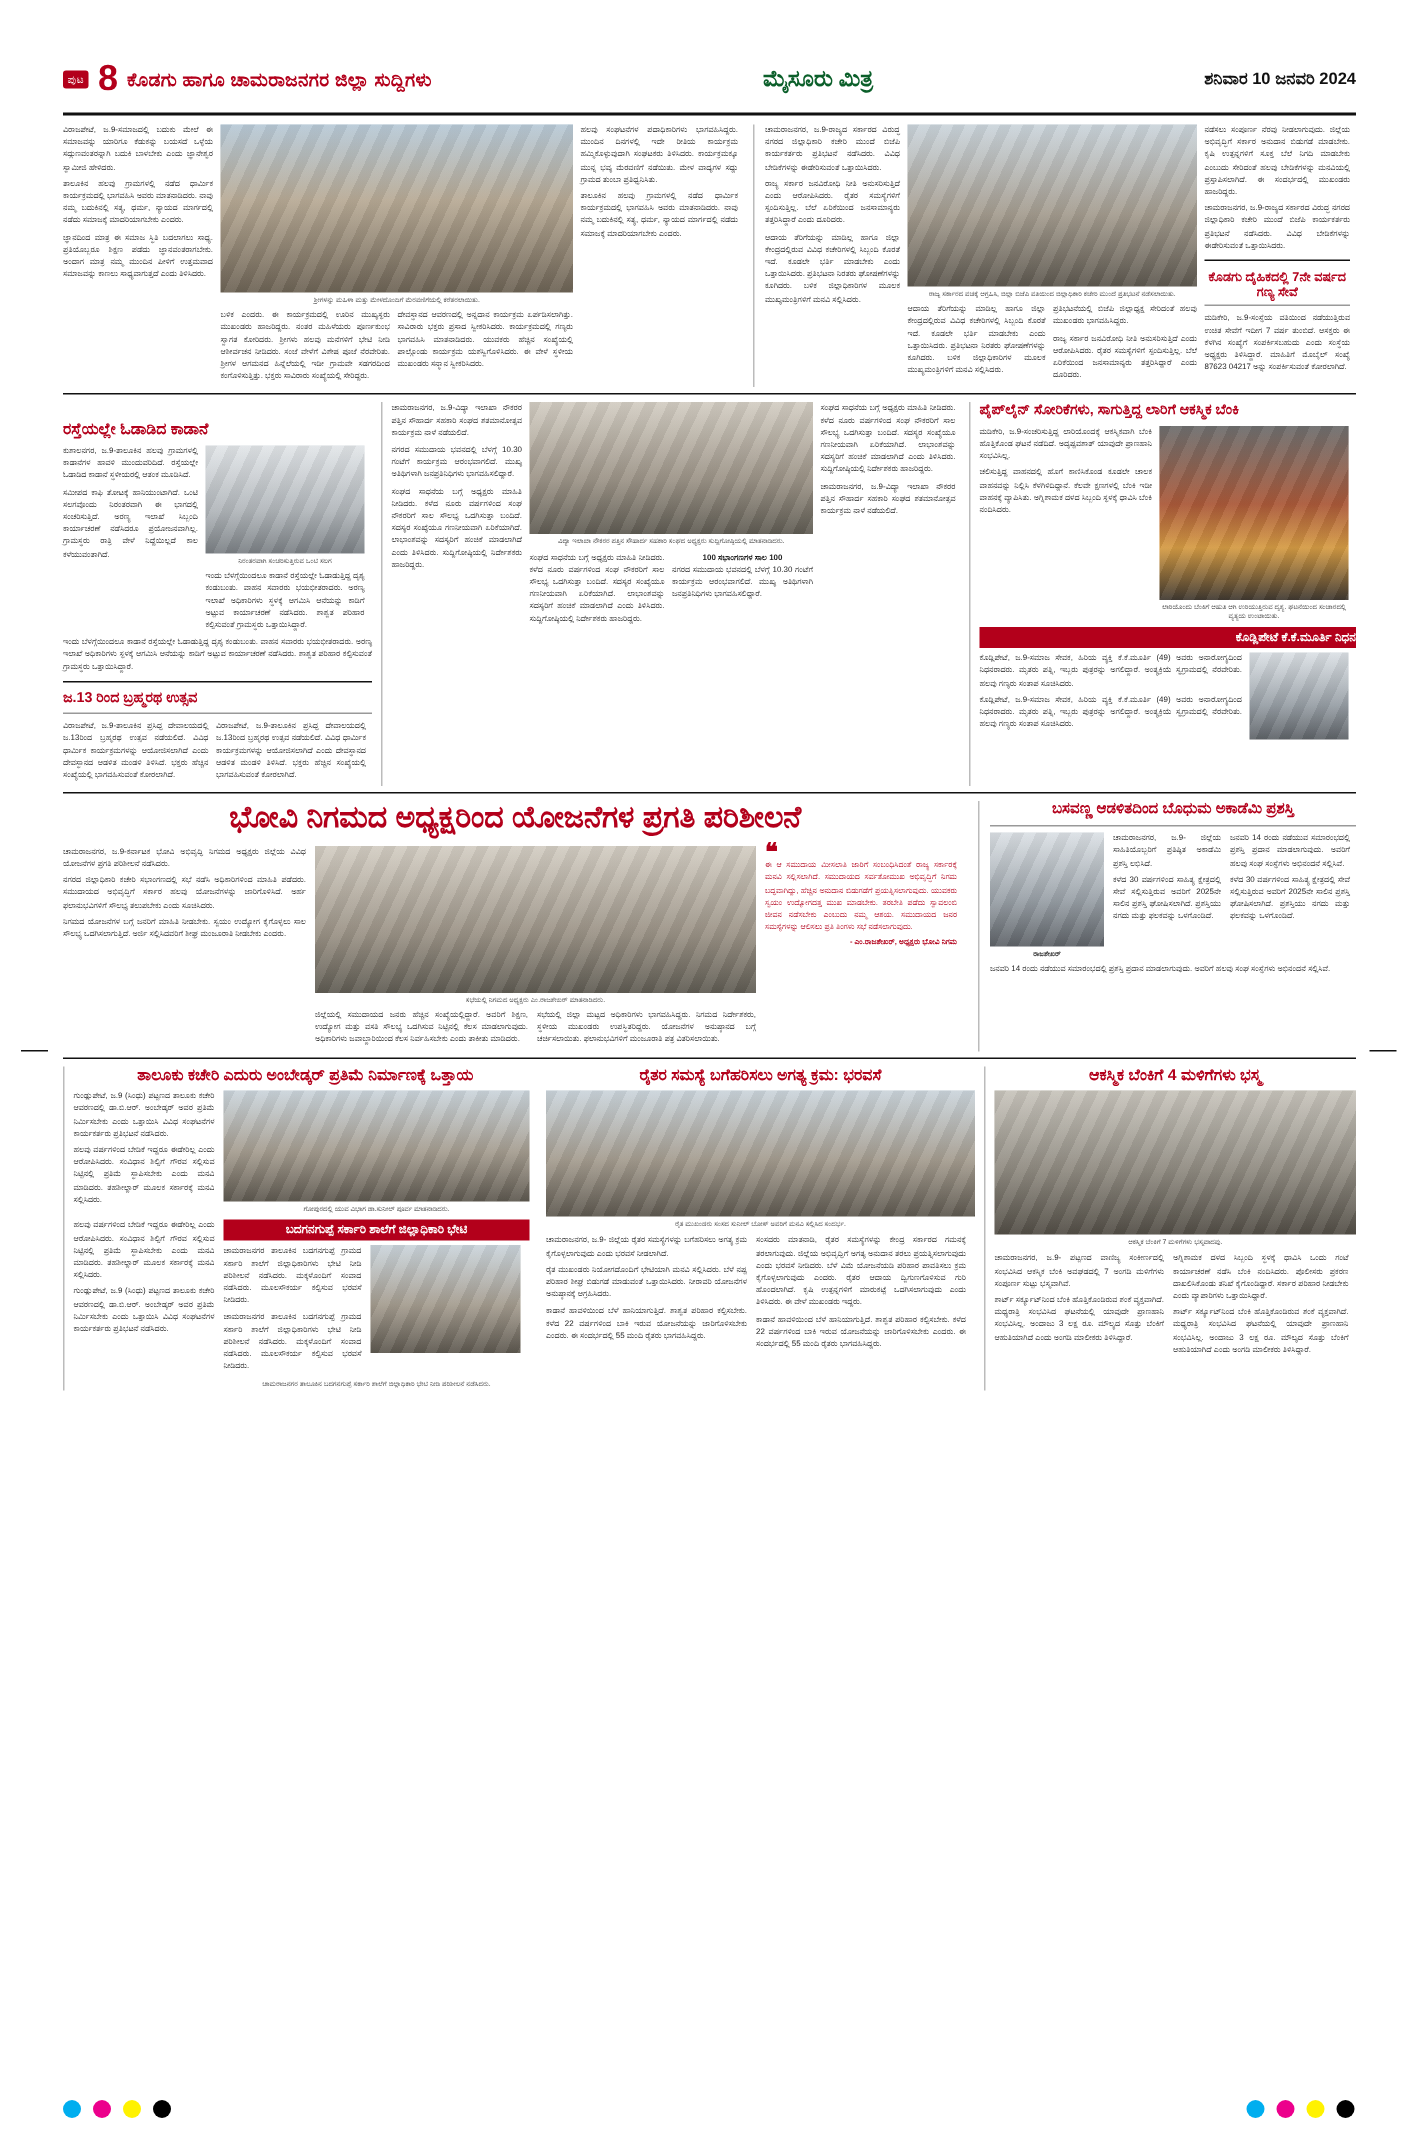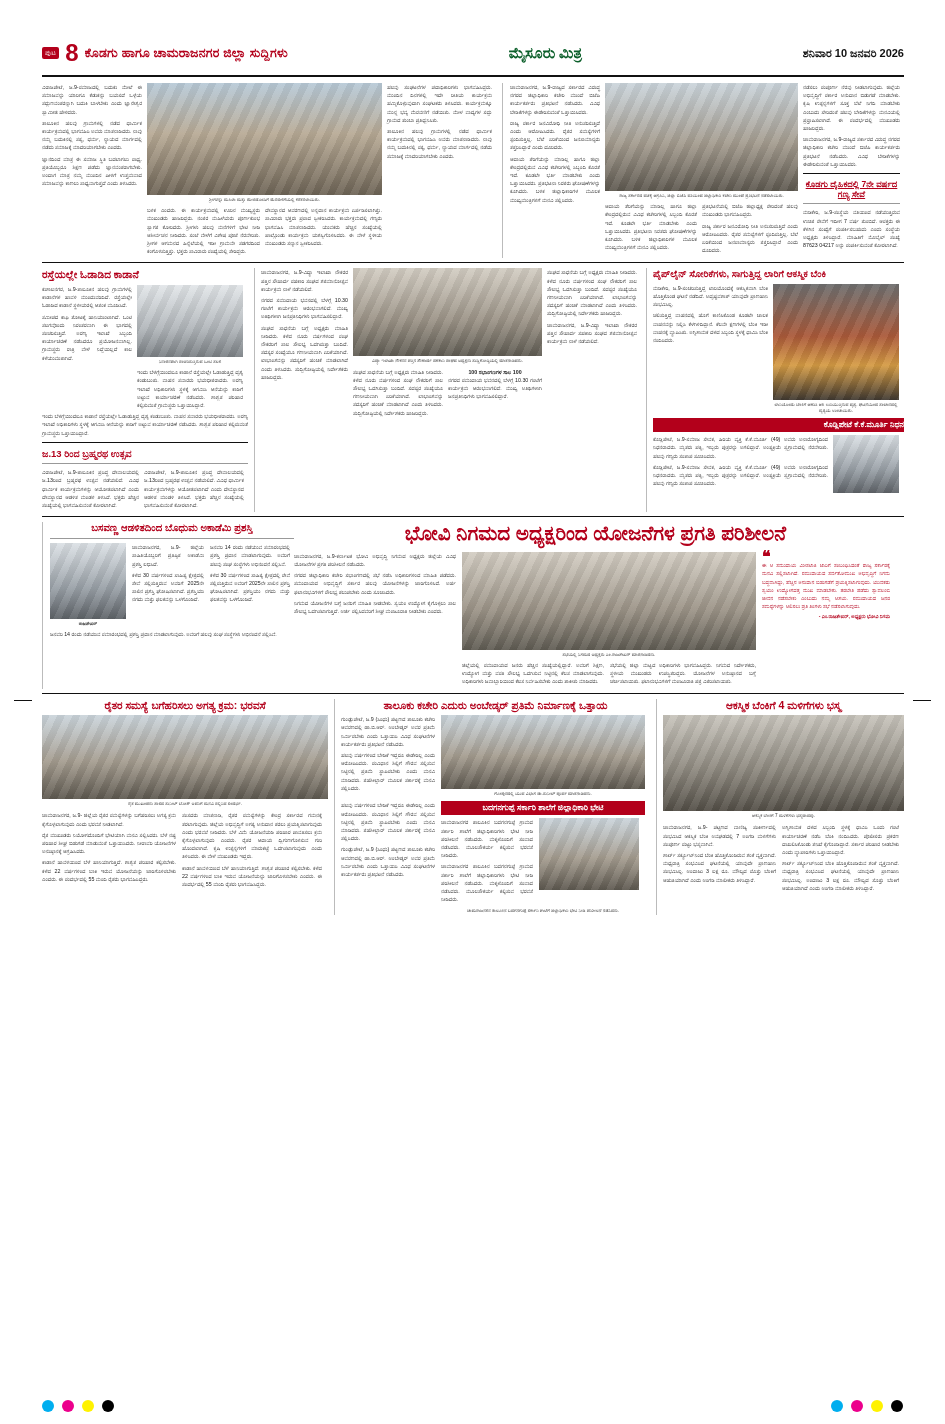--- a/index.html
+++ b/index.html
@@ -15,21 +15,21 @@
   .mh-head{font-size:12.5px;font-weight:bold;color:#b3001b;letter-spacing:.2px;}
   .mh-logo{font-size:15px;font-weight:bold;color:#0b5f2a;font-family:"Liberation Serif",serif;}
   .mh-date{font-size:11px;font-weight:bold;color:#111;}
 
   
   .kn{font-size:5.3px;line-height:1.55;text-align:justify;color:#222;}
   .kn p{margin:0 0 3px 0;}
   h1.head{font-size:19px;line-height:1.18;color:#b3001b;font-weight:bold;margin:0 0 6px 0;font-family:"Liberation Sans",sans-serif;}
   h2.head{font-size:14px;line-height:1.2;color:#b3001b;font-weight:bold;margin:0 0 5px 0;text-align:center;}
   h3.head{font-size:10.5px;line-height:1.2;color:#b3001b;font-weight:bold;margin:0 0 4px 0;}
-  h4.head{font-size:8.5px;line-height:1.2;color:#b3001b;font-weight:bold;margin:0 0 3px 0;text-align:center;text-decoration:underline;}
+  h4.head{font-size:8.5px;line-height:1.2;color:#b3001b;font-weight:bold;margin:0 0 3px 0;text-align:center;}
   .cap{font-size:4.6px;line-height:1.35;text-align:center;color:#333;margin-top:2px;}
   .rule{border-top:1px solid #111;margin:5px 0;}
   .thin{border-top:1px solid #999;margin:4px 0;}
 
   
   .ph{width:100%;background:#c9c9c9;position:relative;overflow:hidden;}
   .ph::after{content:"";position:absolute;inset:0;background:
      linear-gradient(180deg,rgba(255,255,255,.25),rgba(0,0,0,.12)),
      repeating-linear-gradient(115deg,rgba(0,0,0,.07) 0 7px,rgba(255,255,255,.07) 7px 14px);}
   .ph.crowd{background:linear-gradient(180deg,#9fb7c9 0%,#b9a88e 45%,#7e7363 100%);}
@@ -64,21 +64,21 @@
 
   <div class="sheet">
 
     <div class="masthead">
       <div class="mh-left">
         <span class="pg-badge">ಪುಟ</span>
         <span class="pg-num">8</span>
         <span class="mh-head">ಕೊಡಗು ಹಾಗೂ ಚಾಮರಾಜನಗರ ಜಿಲ್ಲಾ ಸುದ್ದಿಗಳು</span>
       </div>
       <div class="mh-logo">ಮೈಸೂರು ಮಿತ್ರ</div>
-      <div class="mh-date">ಶನಿವಾರ 10 ಜನವರಿ 2026</div>
+      <div class="mh-date">ಶನಿವಾರ 10 ಜನವರಿ 2024</div>
     </div>
 
     <div class="cols" style="margin-top:6px;">
 
       <div class="col" style="width:460px;padding-right:6px;">
         <div class="cols">
           <div class="col kn" style="width:105px;padding-right:5px;">
             <p>ವಿರಾಜಪೇಟೆ, ಜ.9-ಸಮಾಜದಲ್ಲಿ ಬದುಕು ಮೇಲೆ ಈ ಸಮಾಜವನ್ನು ಯಾರಿಗೂ ಕೆಡುಕನ್ನು ಬಯಸದೆ ಒಳ್ಳೆಯ ಸದ್ಗುಣವಂತರನ್ನಾಗಿ ಬದುಕಿ ಬಾಳಬೇಕು ಎಂದು ಜ್ಞಾನೇಶ್ವರ ಸ್ವಾಮೀಜಿ ಹೇಳಿದರು.</p>
             <p>ತಾಲೂಕಿನ ಹಲವು ಗ್ರಾಮಗಳಲ್ಲಿ ನಡೆದ ಧಾರ್ಮಿಕ ಕಾರ್ಯಕ್ರಮದಲ್ಲಿ ಭಾಗವಹಿಸಿ ಅವರು ಮಾತನಾಡಿದರು. ನಾವು ನಮ್ಮ ಬದುಕಿನಲ್ಲಿ ಸತ್ಯ, ಧರ್ಮ, ನ್ಯಾಯದ ಮಾರ್ಗದಲ್ಲಿ ನಡೆದು ಸಮಾಜಕ್ಕೆ ಮಾದರಿಯಾಗಬೇಕು ಎಂದರು.</p>
             <p>ಜ್ಞಾನದಿಂದ ಮಾತ್ರ ಈ ಸಮಾಜ ಸ್ಥಿತಿ ಬದಲಾಗಲು ಸಾಧ್ಯ. ಪ್ರತಿಯೊಬ್ಬರೂ ಶಿಕ್ಷಣ ಪಡೆದು ಜ್ಞಾನವಂತರಾಗಬೇಕು. ಅಂದಾಗ ಮಾತ್ರ ನಮ್ಮ ಮುಂದಿನ ಪೀಳಿಗೆ ಉತ್ತಮವಾದ ಸಮಾಜವನ್ನು ಕಾಣಲು ಸಾಧ್ಯವಾಗುತ್ತದೆ ಎಂದು ತಿಳಿಸಿದರು.</p>
@@ -135,21 +135,21 @@
               </div>
           </div>
         </div>
       </div>
     </div>
 
     <div class="rule" style="margin-top:4px;"></div>
 
     <div class="cols">
 
-      <div class="col" style="width:212px;padding-right:6px;">
+      <div class="col" style="width:212px;padding-right:6px;margin-top:12px;">
         <h3 class="head">ರಸ್ತೆಯಲ್ಲೇ ಓಡಾಡಿದ ಕಾಡಾನೆ</h3>
         <div class="cols">
           <div class="col kn" style="width:95px;padding-right:5px;">
             <p>ಕುಶಾಲನಗರ, ಜ.9-ತಾಲೂಕಿನ ಹಲವು ಗ್ರಾಮಗಳಲ್ಲಿ ಕಾಡಾನೆಗಳ ಹಾವಳಿ ಮುಂದುವರಿದಿದೆ. ರಸ್ತೆಯಲ್ಲೇ ಓಡಾಡಿದ ಕಾಡಾನೆ ಸ್ಥಳೀಯರಲ್ಲಿ ಆತಂಕ ಮೂಡಿಸಿದೆ.</p>
             <p>ಸಮೀಪದ ಕಾಫಿ ತೋಟಕ್ಕೆ ಹಾನಿಯುಂಟಾಗಿದೆ. ಒಂಟಿ ಸಲಗವೊಂದು ನಿರಂತರವಾಗಿ ಈ ಭಾಗದಲ್ಲಿ ಸಂಚರಿಸುತ್ತಿದೆ. ಅರಣ್ಯ ಇಲಾಖೆ ಸಿಬ್ಬಂದಿ ಕಾರ್ಯಾಚರಣೆ ನಡೆಸಿದರೂ ಪ್ರಯೋಜನವಾಗಿಲ್ಲ. ಗ್ರಾಮಸ್ಥರು ರಾತ್ರಿ ವೇಳೆ ನಿದ್ದೆಯಿಲ್ಲದೆ ಕಾಲ ಕಳೆಯುವಂತಾಗಿದೆ.</p>
           </div>
           <div class="col" style="width:106px;">
             <div class="ph statue" style="height:72px;"></div>
             <div class="cap">ನಿರಂತರವಾಗಿ ಸಂಚರಿಸುತ್ತಿರುವ ಒಂಟಿ ಸಲಗ</div>
             <div class="kn" style="margin-top:3px;">
@@ -223,42 +223,20 @@
           <div class="col" style="width:66px;">
             <div class="ph portrait" style="height:58px;"></div>
           </div>
         </div>
       </div>
     </div>
 
     <div class="rule" style="margin-top:4px;"></div>
 
     <div class="cols">
-      <div class="col vsep" style="width:252px;padding-left:7px;">
-        <h3 class="head" style="text-align:center;font-size:10px;">ಬಸವಣ್ಣ ಆಡಳಿತದಿಂದ ಬೊಧುಮ ಅಕಾಡೆಮಿ ಪ್ರಶಸ್ತಿ</h3>
-        <div class="thin"></div>
-        <div class="cols">
-          <div class="col" style="width:82px;padding-right:6px;">
-            <div class="ph portrait" style="height:76px;"></div>
-            <div class="cap" style="font-weight:bold;">ರಾಜಶೇಖರ್</div>
-          </div>
-          <div class="col kn" style="width:78px;padding-right:6px;">
-            <p>ಚಾಮರಾಜನಗರ, ಜ.9- ಜಿಲ್ಲೆಯ ಸಾಹಿತಿಯೊಬ್ಬರಿಗೆ ಪ್ರತಿಷ್ಠಿತ ಅಕಾಡೆಮಿ ಪ್ರಶಸ್ತಿ ಲಭಿಸಿದೆ.</p>
-            <p>ಕಳೆದ 30 ವರ್ಷಗಳಿಂದ ಸಾಹಿತ್ಯ ಕ್ಷೇತ್ರದಲ್ಲಿ ಸೇವೆ ಸಲ್ಲಿಸುತ್ತಿರುವ ಅವರಿಗೆ 2025ನೇ ಸಾಲಿನ ಪ್ರಶಸ್ತಿ ಘೋಷಿಸಲಾಗಿದೆ. ಪ್ರಶಸ್ತಿಯು ನಗದು ಮತ್ತು ಫಲಕವನ್ನು ಒಳಗೊಂಡಿದೆ.</p>
-          </div>
-          <div class="col kn" style="width:80px;">
-            <p>ಜನವರಿ 14 ರಂದು ನಡೆಯುವ ಸಮಾರಂಭದಲ್ಲಿ ಪ್ರಶಸ್ತಿ ಪ್ರದಾನ ಮಾಡಲಾಗುವುದು. ಅವರಿಗೆ ಹಲವು ಸಂಘ ಸಂಸ್ಥೆಗಳು ಅಭಿನಂದನೆ ಸಲ್ಲಿಸಿವೆ.</p>
-            <p>ಕಳೆದ 30 ವರ್ಷಗಳಿಂದ ಸಾಹಿತ್ಯ ಕ್ಷೇತ್ರದಲ್ಲಿ ಸೇವೆ ಸಲ್ಲಿಸುತ್ತಿರುವ ಅವರಿಗೆ 2025ನೇ ಸಾಲಿನ ಪ್ರಶಸ್ತಿ ಘೋಷಿಸಲಾಗಿದೆ. ಪ್ರಶಸ್ತಿಯು ನಗದು ಮತ್ತು ಫಲಕವನ್ನು ಒಳಗೊಂಡಿದೆ.</p>
-          </div>
-        </div>
-        <div class="kn" style="margin-top:3px;">
-          <p>ಜನವರಿ 14 ರಂದು ನಡೆಯುವ ಸಮಾರಂಭದಲ್ಲಿ ಪ್ರಶಸ್ತಿ ಪ್ರದಾನ ಮಾಡಲಾಗುವುದು. ಅವರಿಗೆ ಹಲವು ಸಂಘ ಸಂಸ್ಥೆಗಳು ಅಭಿನಂದನೆ ಸಲ್ಲಿಸಿವೆ.</p>
-        </div>
-      </div>
-
       <div class="col" style="width:610px;padding-right:7px;">
         <h1 class="head" style="font-size:20px;text-align:center;">ಭೋವಿ ನಿಗಮದ ಅಧ್ಯಕ್ಷರಿಂದ ಯೋಜನೆಗಳ ಪ್ರಗತಿ ಪರಿಶೀಲನೆ</h1>
         <div class="cols">
           <div class="col kn" style="width:168px;padding-right:6px;">
             <p>ಚಾಮರಾಜನಗರ, ಜ.9-ಕರ್ನಾಟಕ ಭೋವಿ ಅಭಿವೃದ್ಧಿ ನಿಗಮದ ಅಧ್ಯಕ್ಷರು ಜಿಲ್ಲೆಯ ವಿವಿಧ ಯೋಜನೆಗಳ ಪ್ರಗತಿ ಪರಿಶೀಲನೆ ನಡೆಸಿದರು.</p>
             <p>ನಗರದ ಜಿಲ್ಲಾಧಿಕಾರಿ ಕಚೇರಿ ಸಭಾಂಗಣದಲ್ಲಿ ಸಭೆ ನಡೆಸಿ ಅಧಿಕಾರಿಗಳಿಂದ ಮಾಹಿತಿ ಪಡೆದರು. ಸಮುದಾಯದ ಅಭಿವೃದ್ಧಿಗೆ ಸರ್ಕಾರ ಹಲವು ಯೋಜನೆಗಳನ್ನು ಜಾರಿಗೊಳಿಸಿದೆ. ಅರ್ಹ ಫಲಾನುಭವಿಗಳಿಗೆ ಸೌಲಭ್ಯ ತಲುಪಬೇಕು ಎಂದು ಸೂಚಿಸಿದರು.</p>
             <p>ನಿಗಮದ ಯೋಜನೆಗಳ ಬಗ್ಗೆ ಜನರಿಗೆ ಮಾಹಿತಿ ನೀಡಬೇಕು. ಸ್ವಯಂ ಉದ್ಯೋಗ ಕೈಗೊಳ್ಳಲು ಸಾಲ ಸೌಲಭ್ಯ ಒದಗಿಸಲಾಗುತ್ತಿದೆ. ಅರ್ಜಿ ಸಲ್ಲಿಸಿದವರಿಗೆ ಶೀಘ್ರ ಮಂಜೂರಾತಿ ನೀಡಬೇಕು ಎಂದರು.</p>
           </div>
           <div class="col" style="width:300px;padding-right:6px;">
             <div class="ph indoor" style="height:98px;"></div>
@@ -272,72 +250,94 @@
               </div>
             </div>
           </div>
           <div class="col" style="width:128px;">
             <div class="qmark">❝</div>
             <div class="quote">ಈ ಆ ಸಮುದಾಯ ಮೀಸಲಾತಿ ಜಾರಿಗೆ ಸಂಬಂಧಿಸಿದಂತೆ ರಾಜ್ಯ ಸರ್ಕಾರಕ್ಕೆ ಮನವಿ ಸಲ್ಲಿಸಲಾಗಿದೆ. ಸಮುದಾಯದ ಸರ್ವತೋಮುಖ ಅಭಿವೃದ್ಧಿಗೆ ನಿಗಮ ಬದ್ಧವಾಗಿದ್ದು, ಹೆಚ್ಚಿನ ಅನುದಾನ ಬಿಡುಗಡೆಗೆ ಪ್ರಯತ್ನಿಸಲಾಗುವುದು. ಯುವಕರು ಸ್ವಯಂ ಉದ್ಯೋಗದತ್ತ ಮುಖ ಮಾಡಬೇಕು. ತರಬೇತಿ ಪಡೆದು ಸ್ವಾವಲಂಬಿ ಜೀವನ ನಡೆಸಬೇಕು ಎಂಬುದು ನಮ್ಮ ಆಶಯ. ಸಮುದಾಯದ ಜನರ ಸಮಸ್ಯೆಗಳನ್ನು ಆಲಿಸಲು ಪ್ರತಿ ತಿಂಗಳು ಸಭೆ ನಡೆಸಲಾಗುವುದು.</div>
             <div class="byline">- ಎಂ.ರಾಜಶೇಖರ್, ಅಧ್ಯಕ್ಷರು ಭೋವಿ ನಿಗಮ</div>
           </div>
         </div>
       </div>
+
+      <div class="col vsep" style="width:252px;padding-left:7px;">
+        <h3 class="head" style="text-align:center;font-size:10px;">ಬಸವಣ್ಣ ಆಡಳಿತದಿಂದ ಬೊಧುಮ ಅಕಾಡೆಮಿ ಪ್ರಶಸ್ತಿ</h3>
+        <div class="thin"></div>
+        <div class="cols">
+          <div class="col" style="width:82px;padding-right:6px;">
+            <div class="ph portrait" style="height:76px;"></div>
+            <div class="cap" style="font-weight:bold;">ರಾಜಶೇಖರ್</div>
+          </div>
+          <div class="col kn" style="width:78px;padding-right:6px;">
+            <p>ಚಾಮರಾಜನಗರ, ಜ.9- ಜಿಲ್ಲೆಯ ಸಾಹಿತಿಯೊಬ್ಬರಿಗೆ ಪ್ರತಿಷ್ಠಿತ ಅಕಾಡೆಮಿ ಪ್ರಶಸ್ತಿ ಲಭಿಸಿದೆ.</p>
+            <p>ಕಳೆದ 30 ವರ್ಷಗಳಿಂದ ಸಾಹಿತ್ಯ ಕ್ಷೇತ್ರದಲ್ಲಿ ಸೇವೆ ಸಲ್ಲಿಸುತ್ತಿರುವ ಅವರಿಗೆ 2025ನೇ ಸಾಲಿನ ಪ್ರಶಸ್ತಿ ಘೋಷಿಸಲಾಗಿದೆ. ಪ್ರಶಸ್ತಿಯು ನಗದು ಮತ್ತು ಫಲಕವನ್ನು ಒಳಗೊಂಡಿದೆ.</p>
+          </div>
+          <div class="col kn" style="width:80px;">
+            <p>ಜನವರಿ 14 ರಂದು ನಡೆಯುವ ಸಮಾರಂಭದಲ್ಲಿ ಪ್ರಶಸ್ತಿ ಪ್ರದಾನ ಮಾಡಲಾಗುವುದು. ಅವರಿಗೆ ಹಲವು ಸಂಘ ಸಂಸ್ಥೆಗಳು ಅಭಿನಂದನೆ ಸಲ್ಲಿಸಿವೆ.</p>
+            <p>ಕಳೆದ 30 ವರ್ಷಗಳಿಂದ ಸಾಹಿತ್ಯ ಕ್ಷೇತ್ರದಲ್ಲಿ ಸೇವೆ ಸಲ್ಲಿಸುತ್ತಿರುವ ಅವರಿಗೆ 2025ನೇ ಸಾಲಿನ ಪ್ರಶಸ್ತಿ ಘೋಷಿಸಲಾಗಿದೆ. ಪ್ರಶಸ್ತಿಯು ನಗದು ಮತ್ತು ಫಲಕವನ್ನು ಒಳಗೊಂಡಿದೆ.</p>
+          </div>
+        </div>
+        <div class="kn" style="margin-top:3px;">
+          <p>ಜನವರಿ 14 ರಂದು ನಡೆಯುವ ಸಮಾರಂಭದಲ್ಲಿ ಪ್ರಶಸ್ತಿ ಪ್ರದಾನ ಮಾಡಲಾಗುವುದು. ಅವರಿಗೆ ಹಲವು ಸಂಘ ಸಂಸ್ಥೆಗಳು ಅಭಿನಂದನೆ ಸಲ್ಲಿಸಿವೆ.</p>
+        </div>
+      </div>
     </div>
 
     <div class="rule" style="margin-top:4px;"></div>
 
     <div class="cols">
+
+      <div class="col vsep" style="width:322px;padding:0 6px;">
+        <h3 class="head" style="text-align:center;font-size:10.5px;">ತಾಲೂಕು ಕಚೇರಿ ಎದುರು ಅಂಬೇಡ್ಕರ್ ಪ್ರತಿಮೆ ನಿರ್ಮಾಣಕ್ಕೆ ಒತ್ತಾಯ</h3>
+        <div class="cols">
+          <div class="col kn" style="width:100px;padding-right:6px;">
+            <p>ಗುಂಡ್ಲುಪೇಟೆ, ಜ.9 (ಸಿಂಧು) ಪಟ್ಟಣದ ತಾಲೂಕು ಕಚೇರಿ ಆವರಣದಲ್ಲಿ ಡಾ.ಬಿ.ಆರ್. ಅಂಬೇಡ್ಕರ್ ಅವರ ಪ್ರತಿಮೆ ನಿರ್ಮಿಸಬೇಕು ಎಂದು ಒತ್ತಾಯಿಸಿ ವಿವಿಧ ಸಂಘಟನೆಗಳ ಕಾರ್ಯಕರ್ತರು ಪ್ರತಿಭಟನೆ ನಡೆಸಿದರು.</p>
+            <p>ಹಲವು ವರ್ಷಗಳಿಂದ ಬೇಡಿಕೆ ಇದ್ದರೂ ಈಡೇರಿಲ್ಲ ಎಂದು ಆರೋಪಿಸಿದರು. ಸಂವಿಧಾನ ಶಿಲ್ಪಿಗೆ ಗೌರವ ಸಲ್ಲಿಸುವ ನಿಟ್ಟಿನಲ್ಲಿ ಪ್ರತಿಮೆ ಸ್ಥಾಪಿಸಬೇಕು ಎಂದು ಮನವಿ ಮಾಡಿದರು. ತಹಶೀಲ್ದಾರ್ ಮೂಲಕ ಸರ್ಕಾರಕ್ಕೆ ಮನವಿ ಸಲ್ಲಿಸಿದರು.</p>
+          </div>
+          <div class="col" style="width:204px;">
+            <div class="ph group" style="height:74px;"></div>
+            <div class="cap">ಗೋಪುರದಲ್ಲಿ ಯುವ ವಿಭಾಗ ಡಾ.ಸುನೀಲ್ ಪೂರ್ವ ಮಾತನಾಡಿದರು.</div>
+          </div>
+        </div>
+        <div class="cols" style="margin-top:4px;">
+          <div class="col kn" style="width:100px;padding-right:6px;">
+            <p>ಹಲವು ವರ್ಷಗಳಿಂದ ಬೇಡಿಕೆ ಇದ್ದರೂ ಈಡೇರಿಲ್ಲ ಎಂದು ಆರೋಪಿಸಿದರು. ಸಂವಿಧಾನ ಶಿಲ್ಪಿಗೆ ಗೌರವ ಸಲ್ಲಿಸುವ ನಿಟ್ಟಿನಲ್ಲಿ ಪ್ರತಿಮೆ ಸ್ಥಾಪಿಸಬೇಕು ಎಂದು ಮನವಿ ಮಾಡಿದರು. ತಹಶೀಲ್ದಾರ್ ಮೂಲಕ ಸರ್ಕಾರಕ್ಕೆ ಮನವಿ ಸಲ್ಲಿಸಿದರು.</p>
+            <p>ಗುಂಡ್ಲುಪೇಟೆ, ಜ.9 (ಸಿಂಧು) ಪಟ್ಟಣದ ತಾಲೂಕು ಕಚೇರಿ ಆವರಣದಲ್ಲಿ ಡಾ.ಬಿ.ಆರ್. ಅಂಬೇಡ್ಕರ್ ಅವರ ಪ್ರತಿಮೆ ನಿರ್ಮಿಸಬೇಕು ಎಂದು ಒತ್ತಾಯಿಸಿ ವಿವಿಧ ಸಂಘಟನೆಗಳ ಕಾರ್ಯಕರ್ತರು ಪ್ರತಿಭಟನೆ ನಡೆಸಿದರು.</p>
+          </div>
+          <div class="col" style="width:204px;">
+            <div class="redbar">ಬದಗನಗುಪ್ಪೆ ಸರ್ಕಾರಿ ಶಾಲೆಗೆ ಜಿಲ್ಲಾಧಿಕಾರಿ ಭೇಟಿ</div>
+            <div class="cols" style="margin-top:3px;">
+              <div class="col kn" style="width:98px;padding-right:6px;">
+                <p>ಚಾಮರಾಜನಗರ ತಾಲೂಕಿನ ಬದಗನಗುಪ್ಪೆ ಗ್ರಾಮದ ಸರ್ಕಾರಿ ಶಾಲೆಗೆ ಜಿಲ್ಲಾಧಿಕಾರಿಗಳು ಭೇಟಿ ನೀಡಿ ಪರಿಶೀಲನೆ ನಡೆಸಿದರು. ಮಕ್ಕಳೊಂದಿಗೆ ಸಂವಾದ ನಡೆಸಿದರು. ಮೂಲಸೌಕರ್ಯ ಕಲ್ಪಿಸುವ ಭರವಸೆ ನೀಡಿದರು.</p>
+                <p>ಚಾಮರಾಜನಗರ ತಾಲೂಕಿನ ಬದಗನಗುಪ್ಪೆ ಗ್ರಾಮದ ಸರ್ಕಾರಿ ಶಾಲೆಗೆ ಜಿಲ್ಲಾಧಿಕಾರಿಗಳು ಭೇಟಿ ನೀಡಿ ಪರಿಶೀಲನೆ ನಡೆಸಿದರು. ಮಕ್ಕಳೊಂದಿಗೆ ಸಂವಾದ ನಡೆಸಿದರು. ಮೂಲಸೌಕರ್ಯ ಕಲ್ಪಿಸುವ ಭರವಸೆ ನೀಡಿದರು.</p>
+              </div>
+              <div class="col" style="width:100px;">
+                <div class="ph group" style="height:72px;"></div>
+              </div>
+            </div>
+            <div class="cap">ಚಾಮರಾಜನಗರ ತಾಲೂಕಿನ ಬದಗನಗುಪ್ಪೆ ಸರ್ಕಾರಿ ಶಾಲೆಗೆ ಜಿಲ್ಲಾಧಿಕಾರಿ ಭೇಟಿ ನೀಡಿ ಪರಿಶೀಲನೆ ನಡೆಸಿದರು.</div>
+          </div>
+        </div>
+      </div>
 
       <div class="col" style="width:292px;padding-right:6px;">
         <h3 class="head" style="text-align:center;font-size:10.5px;">ರೈತರ ಸಮಸ್ಯೆ ಬಗೆಹರಿಸಲು ಅಗತ್ಯ ಕ್ರಮ: ಭರವಸೆ</h3>
         <div class="ph group" style="height:84px;"></div>
         <div class="cap">ರೈತ ಮುಖಂಡರು ಸಂಸದ ಸುನೀಲ್ ಬೋಸ್ ಅವರಿಗೆ ಮನವಿ ಸಲ್ಲಿಸಿದ ಸಂದರ್ಭ.</div>
         <div class="cols" style="margin-top:4px;">
           <div class="col kn" style="width:140px;padding-right:6px;">
             <p>ಚಾಮರಾಜನಗರ, ಜ.9- ಜಿಲ್ಲೆಯ ರೈತರ ಸಮಸ್ಯೆಗಳನ್ನು ಬಗೆಹರಿಸಲು ಅಗತ್ಯ ಕ್ರಮ ಕೈಗೊಳ್ಳಲಾಗುವುದು ಎಂದು ಭರವಸೆ ನೀಡಲಾಗಿದೆ.</p>
             <p>ರೈತ ಮುಖಂಡರು ನಿಯೋಗದೊಂದಿಗೆ ಭೇಟಿಯಾಗಿ ಮನವಿ ಸಲ್ಲಿಸಿದರು. ಬೆಳೆ ನಷ್ಟ ಪರಿಹಾರ ಶೀಘ್ರ ಬಿಡುಗಡೆ ಮಾಡುವಂತೆ ಒತ್ತಾಯಿಸಿದರು. ನೀರಾವರಿ ಯೋಜನೆಗಳ ಅನುಷ್ಠಾನಕ್ಕೆ ಆಗ್ರಹಿಸಿದರು.</p>
             <p>ಕಾಡಾನೆ ಹಾವಳಿಯಿಂದ ಬೆಳೆ ಹಾನಿಯಾಗುತ್ತಿದೆ. ಶಾಶ್ವತ ಪರಿಹಾರ ಕಲ್ಪಿಸಬೇಕು. ಕಳೆದ 22 ವರ್ಷಗಳಿಂದ ಬಾಕಿ ಇರುವ ಯೋಜನೆಯನ್ನು ಜಾರಿಗೊಳಿಸಬೇಕು ಎಂದರು. ಈ ಸಂದರ್ಭದಲ್ಲಿ 55 ಮಂದಿ ರೈತರು ಭಾಗವಹಿಸಿದ್ದರು.</p>
           </div>
           <div class="col kn" style="width:140px;">
             <p>ಸಂಸದರು ಮಾತನಾಡಿ, ರೈತರ ಸಮಸ್ಯೆಗಳನ್ನು ಕೇಂದ್ರ ಸರ್ಕಾರದ ಗಮನಕ್ಕೆ ತರಲಾಗುವುದು. ಜಿಲ್ಲೆಯ ಅಭಿವೃದ್ಧಿಗೆ ಅಗತ್ಯ ಅನುದಾನ ತರಲು ಪ್ರಯತ್ನಿಸಲಾಗುವುದು ಎಂದು ಭರವಸೆ ನೀಡಿದರು. ಬೆಳೆ ವಿಮೆ ಯೋಜನೆಯಡಿ ಪರಿಹಾರ ಪಾವತಿಸಲು ಕ್ರಮ ಕೈಗೊಳ್ಳಲಾಗುವುದು ಎಂದರು. ರೈತರ ಆದಾಯ ದ್ವಿಗುಣಗೊಳಿಸುವ ಗುರಿ ಹೊಂದಲಾಗಿದೆ. ಕೃಷಿ ಉತ್ಪನ್ನಗಳಿಗೆ ಮಾರುಕಟ್ಟೆ ಒದಗಿಸಲಾಗುವುದು ಎಂದು ತಿಳಿಸಿದರು. ಈ ವೇಳೆ ಮುಖಂಡರು ಇದ್ದರು.</p>
             <p>ಕಾಡಾನೆ ಹಾವಳಿಯಿಂದ ಬೆಳೆ ಹಾನಿಯಾಗುತ್ತಿದೆ. ಶಾಶ್ವತ ಪರಿಹಾರ ಕಲ್ಪಿಸಬೇಕು. ಕಳೆದ 22 ವರ್ಷಗಳಿಂದ ಬಾಕಿ ಇರುವ ಯೋಜನೆಯನ್ನು ಜಾರಿಗೊಳಿಸಬೇಕು ಎಂದರು. ಈ ಸಂದರ್ಭದಲ್ಲಿ 55 ಮಂದಿ ರೈತರು ಭಾಗವಹಿಸಿದ್ದರು.</p>
-          </div>
-        </div>
-      </div>
-
-      <div class="col vsep" style="width:322px;padding:0 6px;">
-        <h3 class="head" style="text-align:center;font-size:10.5px;">ತಾಲೂಕು ಕಚೇರಿ ಎದುರು ಅಂಬೇಡ್ಕರ್ ಪ್ರತಿಮೆ ನಿರ್ಮಾಣಕ್ಕೆ ಒತ್ತಾಯ</h3>
-        <div class="cols">
-          <div class="col kn" style="width:100px;padding-right:6px;">
-            <p>ಗುಂಡ್ಲುಪೇಟೆ, ಜ.9 (ಸಿಂಧು) ಪಟ್ಟಣದ ತಾಲೂಕು ಕಚೇರಿ ಆವರಣದಲ್ಲಿ ಡಾ.ಬಿ.ಆರ್. ಅಂಬೇಡ್ಕರ್ ಅವರ ಪ್ರತಿಮೆ ನಿರ್ಮಿಸಬೇಕು ಎಂದು ಒತ್ತಾಯಿಸಿ ವಿವಿಧ ಸಂಘಟನೆಗಳ ಕಾರ್ಯಕರ್ತರು ಪ್ರತಿಭಟನೆ ನಡೆಸಿದರು.</p>
-            <p>ಹಲವು ವರ್ಷಗಳಿಂದ ಬೇಡಿಕೆ ಇದ್ದರೂ ಈಡೇರಿಲ್ಲ ಎಂದು ಆರೋಪಿಸಿದರು. ಸಂವಿಧಾನ ಶಿಲ್ಪಿಗೆ ಗೌರವ ಸಲ್ಲಿಸುವ ನಿಟ್ಟಿನಲ್ಲಿ ಪ್ರತಿಮೆ ಸ್ಥಾಪಿಸಬೇಕು ಎಂದು ಮನವಿ ಮಾಡಿದರು. ತಹಶೀಲ್ದಾರ್ ಮೂಲಕ ಸರ್ಕಾರಕ್ಕೆ ಮನವಿ ಸಲ್ಲಿಸಿದರು.</p>
-          </div>
-          <div class="col" style="width:204px;">
-            <div class="ph group" style="height:74px;"></div>
-            <div class="cap">ಗೋಪುರದಲ್ಲಿ ಯುವ ವಿಭಾಗ ಡಾ.ಸುನೀಲ್ ಪೂರ್ವ ಮಾತನಾಡಿದರು.</div>
-          </div>
-        </div>
-        <div class="cols" style="margin-top:4px;">
-          <div class="col kn" style="width:100px;padding-right:6px;">
-            <p>ಹಲವು ವರ್ಷಗಳಿಂದ ಬೇಡಿಕೆ ಇದ್ದರೂ ಈಡೇರಿಲ್ಲ ಎಂದು ಆರೋಪಿಸಿದರು. ಸಂವಿಧಾನ ಶಿಲ್ಪಿಗೆ ಗೌರವ ಸಲ್ಲಿಸುವ ನಿಟ್ಟಿನಲ್ಲಿ ಪ್ರತಿಮೆ ಸ್ಥಾಪಿಸಬೇಕು ಎಂದು ಮನವಿ ಮಾಡಿದರು. ತಹಶೀಲ್ದಾರ್ ಮೂಲಕ ಸರ್ಕಾರಕ್ಕೆ ಮನವಿ ಸಲ್ಲಿಸಿದರು.</p>
-            <p>ಗುಂಡ್ಲುಪೇಟೆ, ಜ.9 (ಸಿಂಧು) ಪಟ್ಟಣದ ತಾಲೂಕು ಕಚೇರಿ ಆವರಣದಲ್ಲಿ ಡಾ.ಬಿ.ಆರ್. ಅಂಬೇಡ್ಕರ್ ಅವರ ಪ್ರತಿಮೆ ನಿರ್ಮಿಸಬೇಕು ಎಂದು ಒತ್ತಾಯಿಸಿ ವಿವಿಧ ಸಂಘಟನೆಗಳ ಕಾರ್ಯಕರ್ತರು ಪ್ರತಿಭಟನೆ ನಡೆಸಿದರು.</p>
-          </div>
-          <div class="col" style="width:204px;">
-            <div class="redbar">ಬದಗನಗುಪ್ಪೆ ಸರ್ಕಾರಿ ಶಾಲೆಗೆ ಜಿಲ್ಲಾಧಿಕಾರಿ ಭೇಟಿ</div>
-            <div class="cols" style="margin-top:3px;">
-              <div class="col kn" style="width:98px;padding-right:6px;">
-                <p>ಚಾಮರಾಜನಗರ ತಾಲೂಕಿನ ಬದಗನಗುಪ್ಪೆ ಗ್ರಾಮದ ಸರ್ಕಾರಿ ಶಾಲೆಗೆ ಜಿಲ್ಲಾಧಿಕಾರಿಗಳು ಭೇಟಿ ನೀಡಿ ಪರಿಶೀಲನೆ ನಡೆಸಿದರು. ಮಕ್ಕಳೊಂದಿಗೆ ಸಂವಾದ ನಡೆಸಿದರು. ಮೂಲಸೌಕರ್ಯ ಕಲ್ಪಿಸುವ ಭರವಸೆ ನೀಡಿದರು.</p>
-                <p>ಚಾಮರಾಜನಗರ ತಾಲೂಕಿನ ಬದಗನಗುಪ್ಪೆ ಗ್ರಾಮದ ಸರ್ಕಾರಿ ಶಾಲೆಗೆ ಜಿಲ್ಲಾಧಿಕಾರಿಗಳು ಭೇಟಿ ನೀಡಿ ಪರಿಶೀಲನೆ ನಡೆಸಿದರು. ಮಕ್ಕಳೊಂದಿಗೆ ಸಂವಾದ ನಡೆಸಿದರು. ಮೂಲಸೌಕರ್ಯ ಕಲ್ಪಿಸುವ ಭರವಸೆ ನೀಡಿದರು.</p>
-              </div>
-              <div class="col" style="width:100px;">
-                <div class="ph group" style="height:72px;"></div>
-              </div>
-            </div>
-            <div class="cap">ಚಾಮರಾಜನಗರ ತಾಲೂಕಿನ ಬದಗನಗುಪ್ಪೆ ಸರ್ಕಾರಿ ಶಾಲೆಗೆ ಜಿಲ್ಲಾಧಿಕಾರಿ ಭೇಟಿ ನೀಡಿ ಪರಿಶೀಲನೆ ನಡೆಸಿದರು.</div>
           </div>
         </div>
       </div>
 
       <div class="col vsep" style="width:248px;padding-left:6px;">
         <h3 class="head" style="text-align:center;font-size:10.5px;">ಆಕಸ್ಮಿಕ ಬೆಂಕಿಗೆ 4 ಮಳಿಗೆಗಳು ಭಸ್ಮ</h3>
         <div class="ph rubble" style="height:96px;"></div>
         <div class="cap">ಆಕಸ್ಮಿಕ ಬೆಂಕಿಗೆ 7 ಮಳಿಗೆಗಳು ಭಸ್ಮವಾದವು.</div>
         <div class="cols" style="margin-top:4px;">
           <div class="col kn" style="width:119px;padding-right:6px;">

